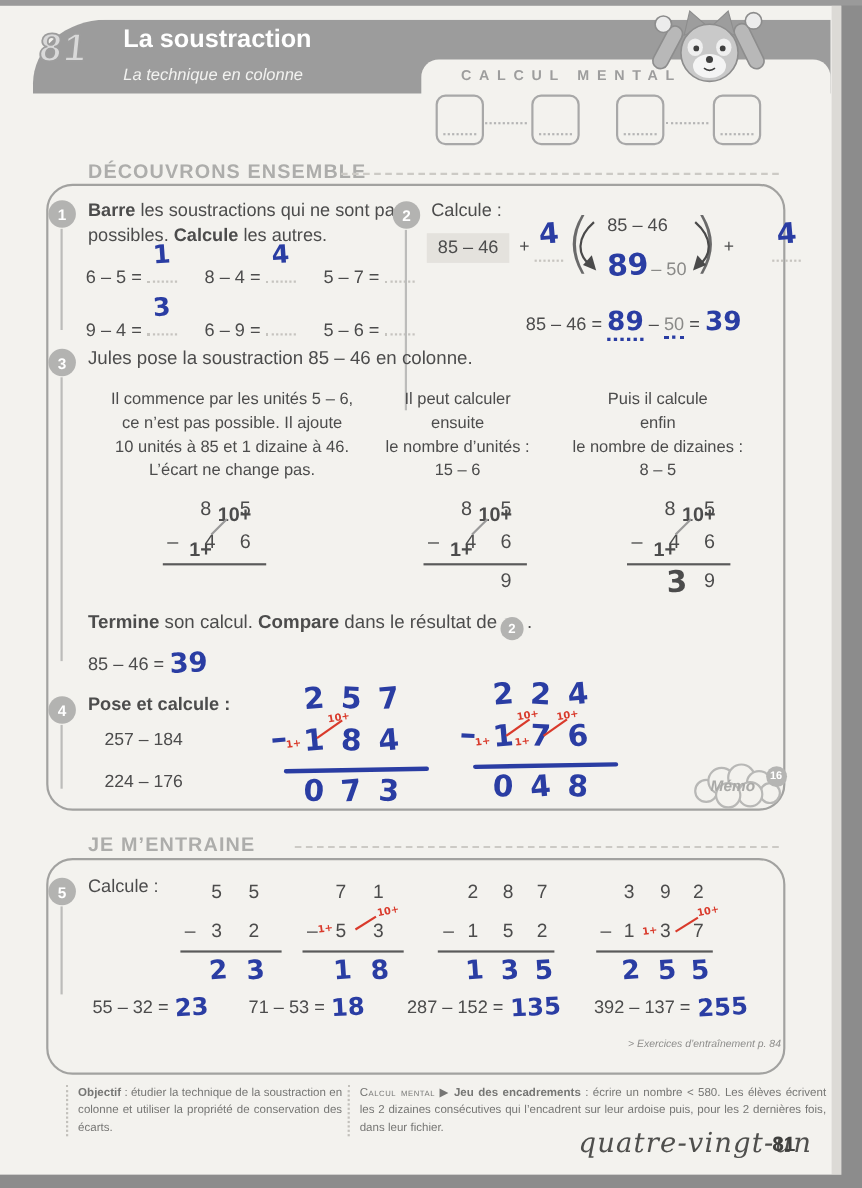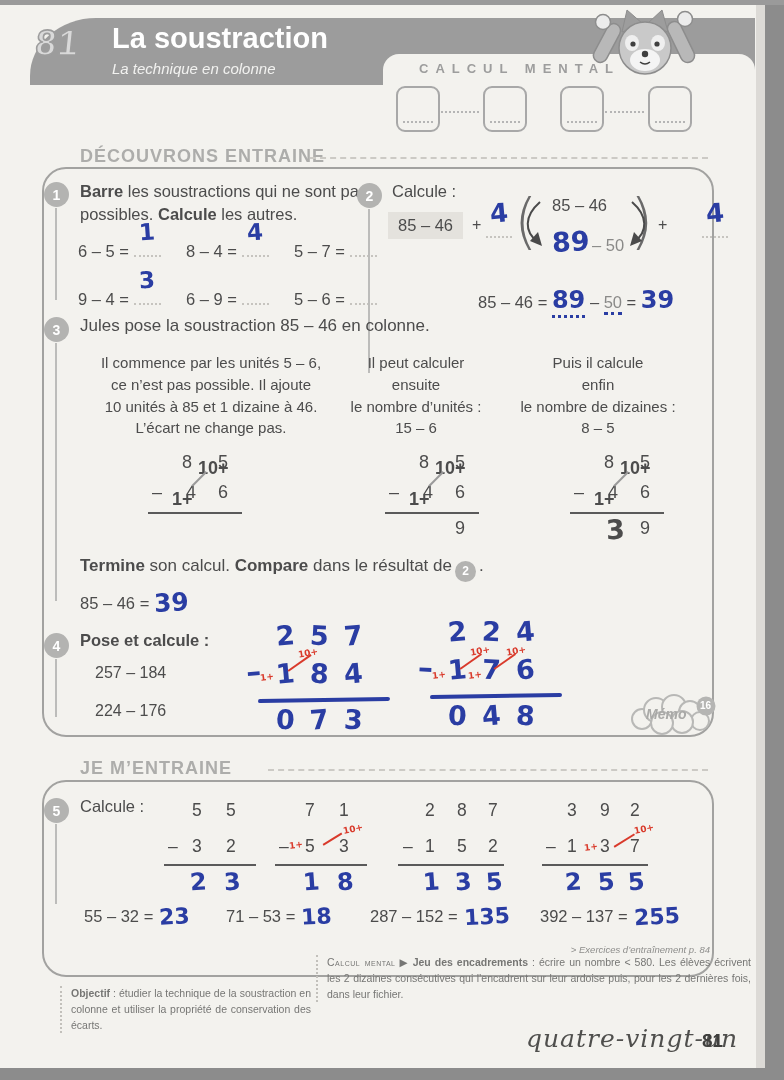--- a/index.html
+++ b/index.html
@@ -13,21 +13,21 @@
   #paper-shade{left:756px;top:5px;width:9px;height:1063px;background:#dcdad6;}
 
   .print{color:#4c4c4c;}
   .gray-head{color:#adadab;font-weight:bold;letter-spacing:1px;font-size:18px;}
   .dash-line{border-top:2px dashed #cccac5;height:0;}
   .hand{font-family:"DejaVu Sans",sans-serif;font-weight:700;color:#2a3da3;}
   .redpen{font-family:"DejaVu Sans",sans-serif;font-weight:700;color:#d93a2b;font-size:9px;white-space:nowrap;}
   .carry{font-size:9px;color:#7d7d7d;font-weight:700;}
 
   
-  #title{font-size:29px;font-weight:bold;color:#ffffff;}
+  #title{font-size:23px;font-weight:bold;color:#ffffff;}
   #subtitle{font-size:15px;font-style:italic;color:#f2f2f0;font-weight:normal;}
   #pagebadge{font-size:36px;font-weight:bold;color:#d9d9d9;-webkit-text-stroke:1.6px #9d9d9d;
              transform:skewX(-6deg);letter-spacing:2px;}
   #cm-panel{left:383px;top:54px;width:372px;height:76px;background:#f3f2ee;border-radius:16px;}
   #cm-label{left:419px;top:61px;font-size:13px;font-weight:bold;color:#9d9d9d;letter-spacing:7px;}
   .cm-box{top:86px;width:40px;height:42px;border:2px solid #a8a8a8;border-radius:9px;background:#f3f2ee;}
   .cm-box .inner-dots{position:absolute;left:5px;right:5px;bottom:7px;border-bottom:2px dotted #b5b5b5;}
   .cm-sep{border-bottom:2px dotted #b5b5b5;height:0;top:111px;}
 
   
@@ -136,21 +136,21 @@
   <ellipse cx="42" cy="41" rx="7" ry="8" fill="#efefef"></ellipse>
   <ellipse cx="68" cy="41" rx="7" ry="8" fill="#efefef"></ellipse>
   <ellipse cx="55" cy="58" rx="15" ry="11" fill="#f4f4f4"></ellipse>
   <circle cx="43" cy="42" r="2.6" fill="#3f3f3f"></circle>
   <circle cx="67" cy="42" r="2.6" fill="#3f3f3f"></circle>
   <circle cx="55" cy="52" r="3.2" fill="#3f3f3f"></circle>
   <path d="M 50 60 Q 55 64 60 60" stroke="#3f3f3f" stroke-width="1.5" fill="none"></path>
 </svg>
 
 
-<div class="abs gray-head" style="left:80px;top:146px;">DÉCOUVRONS ENTRAINE</div>
+<div class="abs gray-head" style="left:80px;top:146px;">DÉCOUVRONS ENSEMBLE</div>
 <div class="abs dash-line" style="left:310px;top:157px;width:398px;"></div>
 <div class="abs panel" style="left:42px;top:167px;width:668px;height:566px;"></div>
 
 
 <div class="abs badge" style="left:44px;top:182px;">1</div>
 <div class="abs tail" style="left:55px;top:208px;height:92px;"></div>
 <div class="abs print" id="ex1-inst" style="left:80px;top:180px;"><b>Barre</b><span> les soustractions qui ne sont pas possibles. </span><b>Calcule</b><span> les autres.</span></div>
 
 <div class="abs eq-item print" style="left:78px;top:240px;">
   <span class="eq-expr">6 – 5 =</span><span class="ans-slot"><span class="hand-ans hand">1</span></span>
@@ -184,21 +184,21 @@
 <div class="abs print" style="left:592px;top:236px;font-size:16.5px;color:#8a8a88;">– 50</div>
 <div class="abs paren" style="left:630px;top:186px;">)</div>
 <div class="abs print" style="left:658px;top:216px;font-size:16px;">+</div>
 <span class="abs dotted-slot" style="left:672px;top:222px;"><span class="hand-4 hand">4</span></span>
 <svg class="abs" style="left:512px;top:198px;" width="150" height="58">
   <path d="M 28 4 C 12 18, 12 34, 26 44" stroke="#4a4a4a" stroke-width="2" fill="none"></path>
   <polygon points="30,48 18,43 26,34" fill="#4a4a4a"></polygon>
   <path d="M 120 4 C 136 18, 136 34, 122 44" stroke="#4a4a4a" stroke-width="2" fill="none"></path>
   <polygon points="118,48 130,43 122,34" fill="#4a4a4a"></polygon>
 </svg>
-<div class="abs print" style="left:478px;top:278px;font-size:16.5px;margin-top:8px;">
+<div class="abs print" style="left:478px;top:278px;font-size:16.5px;">
   <span>85 – 46 =</span>
   <span class="hand u-blue" style="font-size:24px;">89</span>
   <span>–</span>
   <span class="u-blue" style="color:#8a8a88;">50</span>
   <span>=</span>
   <span class="hand" style="font-size:24px;">39</span>
 </div>
 
 
 <div class="abs badge" style="left:44px;top:317px;">3</div>
@@ -383,19 +383,19 @@
 
 <div class="abs res-eq print" style="left:84px;top:904px;"><span>55 – 32 =</span><span class="a hand">23</span></div>
 <div class="abs res-eq print" style="left:226px;top:904px;"><span>71 – 53 =</span><span class="a hand">18</span></div>
 <div class="abs res-eq print" style="left:370px;top:904px;"><span>287 – 152 =</span><span class="a hand">135</span></div>
 <div class="abs res-eq print" style="left:540px;top:904px;"><span>392 – 137 =</span><span class="a hand">255</span></div>
 
 <div class="abs" style="left:500px;top:944px;width:210px;text-align:right;font-size:9.5px;font-style:italic;color:#8d8d8b;">&gt; Exercices d’entraînement p. 84</div>
 
 
 <div class="abs foot-col" style="left:60px;top:986px;width:240px;"><b>Objectif</b><span> : étudier la technique de la soustraction en colonne et utiliser la propriété de conservation des écarts.</span></div>
-<div class="abs foot-col" style="left:316px;top:955px;width:424px;"><span class="sc">Calcul mental</span> <span>▶</span> <b>Jeu des encadrements</b><span> : écrire un nombre &lt; 580. Les élèves écrivent les 2 dizaines consécutives qui l’encadrent sur leur ardoise puis, pour les 2 dernières fois, dans leur fichier.</span></div>
+<div class="abs foot-col" style="left:316px;top:986px;width:424px;"><span class="sc">Calcul mental</span> <span>▶</span> <b>Jeu des encadrements</b><span> : écrire un nombre &lt; 580. Les élèves écrivent les 2 dizaines consécutives qui l’encadrent sur leur ardoise puis, pour les 2 dernières fois, dans leur fichier.</span></div>
 
 <div class="abs" id="page-word" style="left:526px;top:1024px;">quatre-vingt-un</div>
 <div class="abs" id="page-num" style="left:702px;top:1030px;">81</div>
 
 
 
 
 </body></html>

